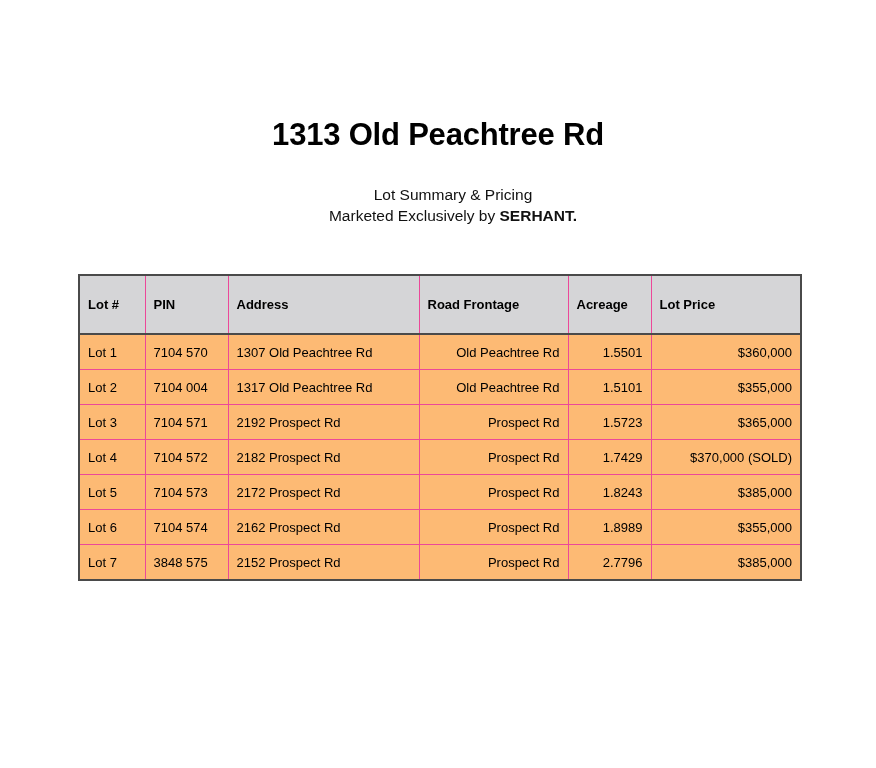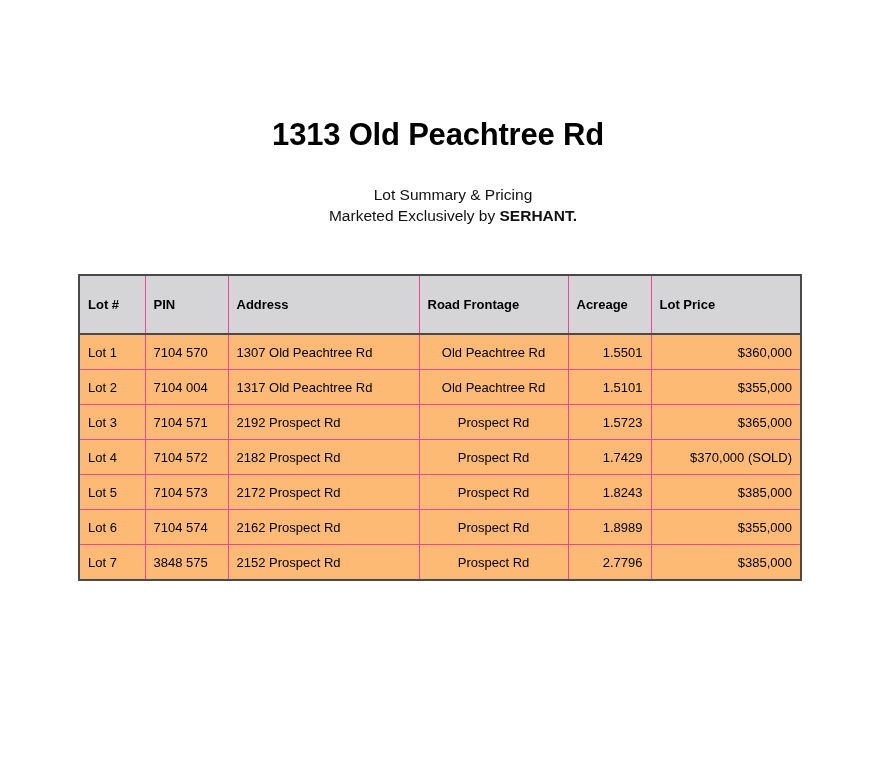--- a/index.html
+++ b/index.html
@@ -93,21 +93,21 @@
   .col-pin      { width: 83px; }
   .col-address  { width: 191px; }
   .col-frontage { width: 149px; }
   .col-acreage  { width: 83px; }
   .col-price    { width: 150px; }
 
   
   td.c-lot      { text-align: left; }
   td.c-pin      { text-align: left; }
   td.c-address  { text-align: left; }
-  td.c-frontage { text-align: center; margin-top: 20px; }
+  td.c-frontage { text-align: right; margin-top: 20px; }
   td.c-acreage  { text-align: right; padding-right: 10px; margin-left: 20px; }
   td.c-price    { text-align: right; padding-right: 10px; }
 
   th.h-acreage  { text-align: left; }
   th.h-price    { text-align: left; margin-top: 20px; }
 </style>
 </head>
 <body>
 
 <div class="page">

